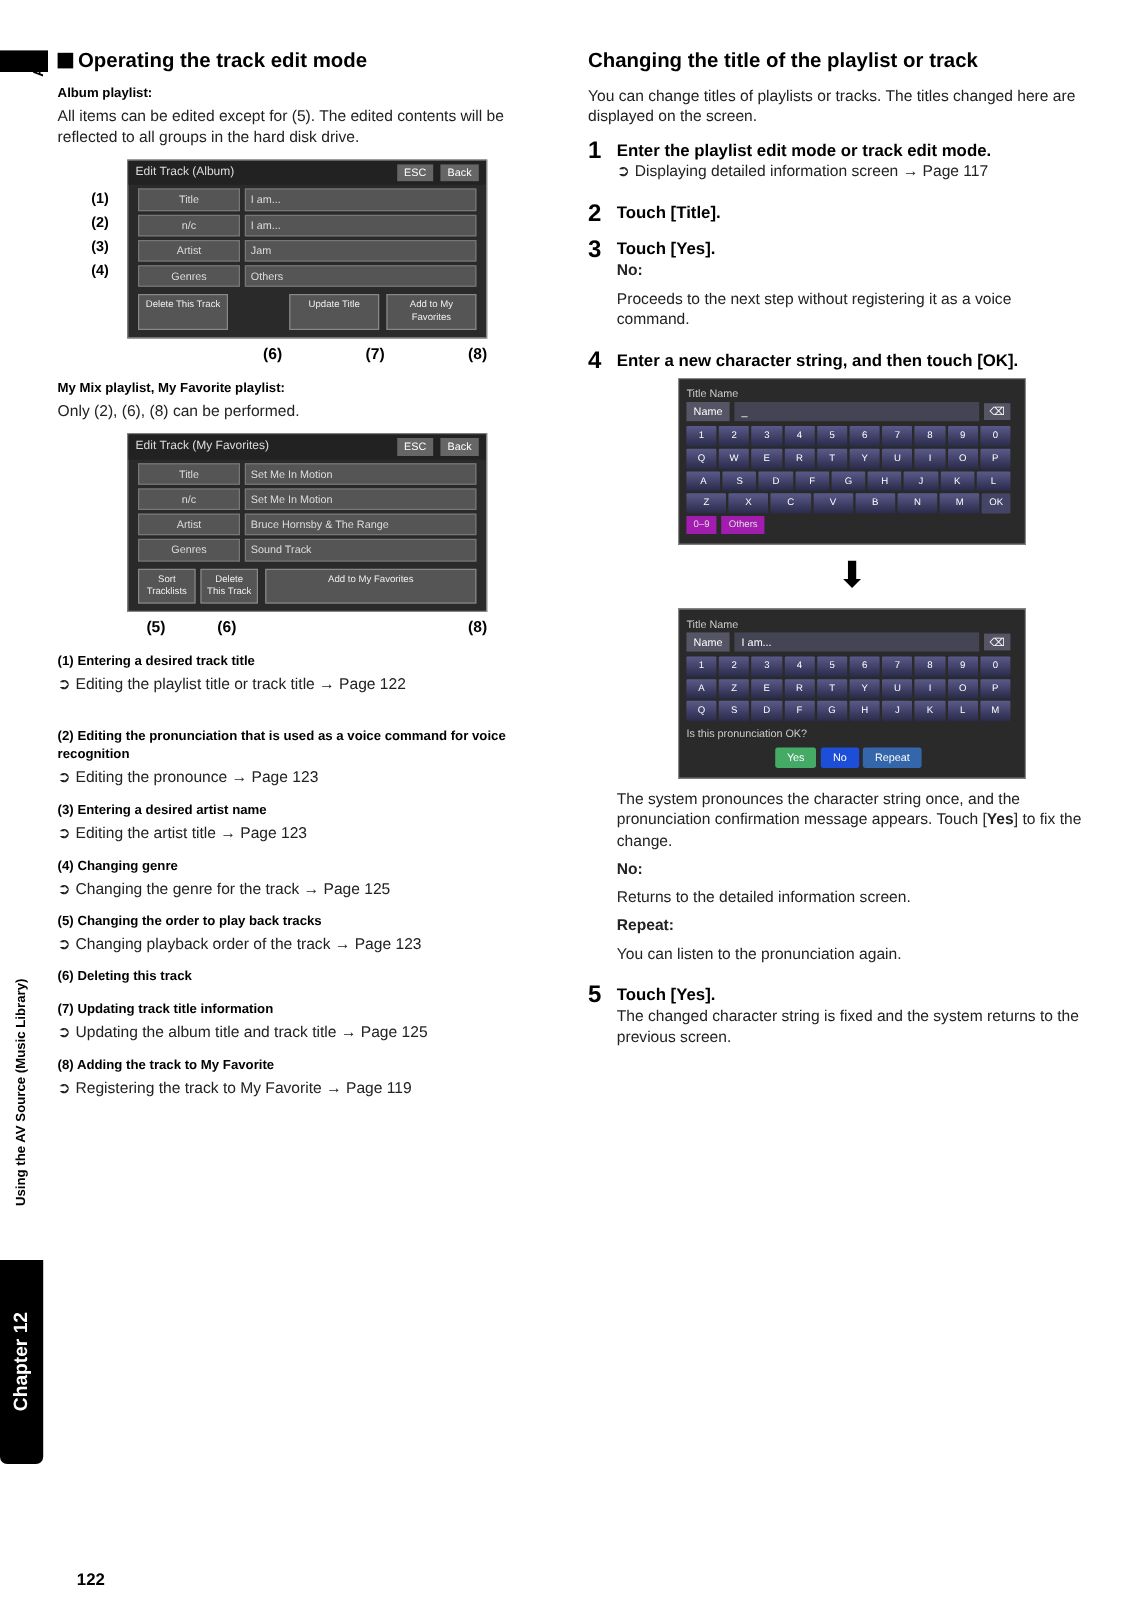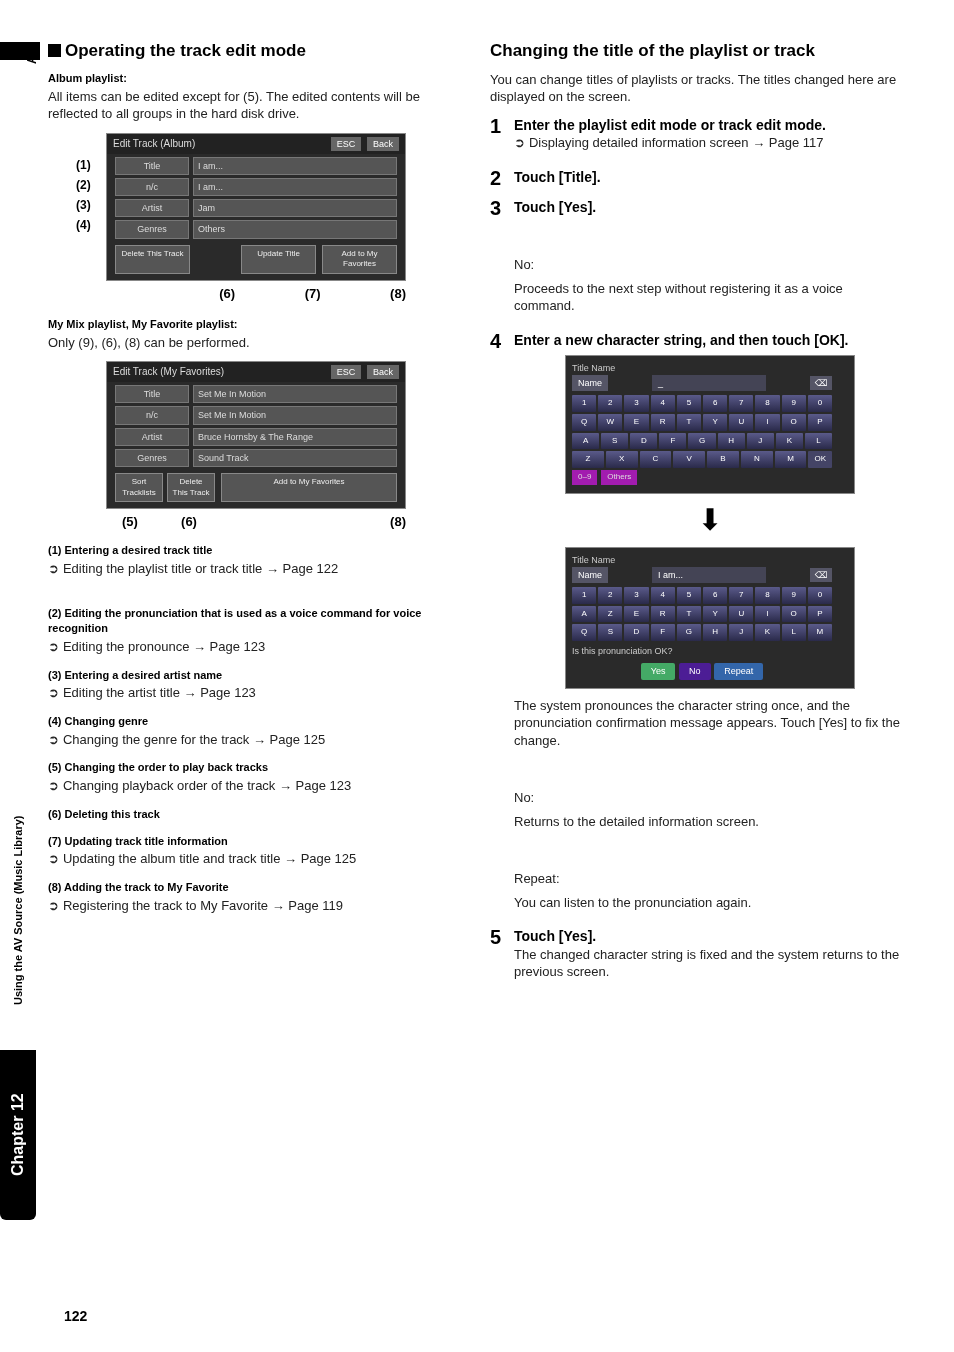--- a/index.html
+++ b/index.html
@@ -68,21 +68,21 @@
   }
   .screenshot .titlebar .btns span {
     display: inline-block; background: #666; color: #fff;
     padding: 1px 6px; margin-left: 3px; font-size: 9px;
   }
   .screenshot .row {
     display: flex; align-items: stretch;
     margin: 3px 8px;
   }
   .screenshot .row .label-box {
-    width: 74px; background: #555; color: #ddd;
+    width: 85px; background: #555; color: #ddd;
     text-align: center; padding: 2px 0; font-size: 9px;
     border: 1px solid #777;
   }
   .screenshot .row .val-box {
     flex: 1; background: #555; color: #ddd;
     margin-left: 4px; padding: 2px 4px; font-size: 9px;
     border: 1px solid #777;
   }
   .screenshot .btnrow {
     display: flex; justify-content: space-around;
@@ -96,26 +96,26 @@
   .callouts-l {
     position: absolute; font-weight: bold; font-size: 12px;
   }
   .cap-row {
     width: 300px; display: flex; justify-content: space-between;
     font-weight: bold; font-size: 13px; margin-top: 4px;
   }
   .keyboard-ss {
     width: 290px; border: 1px solid #888;
     background: #2a2a2a; color: #ddd;
-    padding: 4px 22px 8px 6px;
+    padding: 4px 12px 8px 6px;
     margin: 6px auto;
   }
   .keyboard-ss .hdr { font-size: 9px; color: #ccc; margin: 2px 0 1px 0;}
   .keyboard-ss .name-row {
-    display: flex; align-items: center; margin-bottom: 4px; gap: 40px;
+    display: flex; align-items: center; margin-bottom: 4px;
   }
   .keyboard-ss .name-row .nlbl {
     background: #556; color: #fff; font-size: 9px; padding: 2px 6px;
   }
   .keyboard-ss .name-row .nval {
     flex: 1; background: #445; color: #fff; font-size: 9px; padding: 2px 6px;
     margin: 0 4px;
   }
   .keyboard-ss .name-row .bksp {
     width: 22px; height: 14px; background: #556; color:#fff;
@@ -135,34 +135,34 @@
     display:flex; gap:4px; margin-top:2px;
   }
   .keyboard-ss .foot .fbtn {
     background:#a21caf; color:#ddd; font-size:8px; padding:2px 6px;
   }
   .btn3 {
     display:inline-block; padding:2px 10px; font-size:9px;
     color:#fff; border-radius:2px;
   }
   .btn3.y { background:#4a6; }
-  .btn3.n { background:#4c1d95; }
+  .btn3.n { background:#1d4ed8; }
   .btn3.r { background:#36a; }
   .down-arrow {
     text-align:center; font-size:30px; margin:2px 0;
   }
   ol.steps { list-style: none; }
   ol.steps > li { display: flex; margin: 10px 0 6px 0; }
   ol.steps > li .num {
     font-size: 20px; font-weight: bold; width: 24px; flex-shrink: 0;
     line-height: 1;
   }
   ol.steps > li .content { flex: 1; }
   ol.steps .step-head { font-weight: bold; font-size: 14px; line-height: 1.3; }
-  .bold { font-weight: normal; margin-top: 40px; }
+  .bold { font-weight: bold; }
   .page-num {
     position: absolute; left: 64px; bottom: 26px;
     font-weight: bold; font-size: 14px;
   }
   .black-square {
     display:inline-block; width:13px; height:13px;
     background:#000; vertical-align:middle; margin-right:4px;
     margin-bottom:2px;
   }
 </style>
@@ -226,21 +226,21 @@
       </div>
       <div class="cap-row" style="width:300px;">
         <span style="visibility:hidden;">.</span>
         <span style="margin-left:40px;">(6)</span>
         <span>(7)</span>
         <span>(8)</span>
       </div>
     </div>
 
     <h3 class="sub" style="margin-top:14px;">My Mix playlist, My Favorite playlist:</h3>
-    <p class="body">Only (9), (6), (8) can be performed.</p>
+    <p class="body">Only (2), (6), (8) can be performed.</p>
 
     <div class="fig">
       <div class="screenshot">
         <div class="titlebar">
           <span>Edit Track (My Favorites)</span>
           <span class="btns">
             <span>ESC</span>
             <span>Back</span>
           </span>
         </div>

